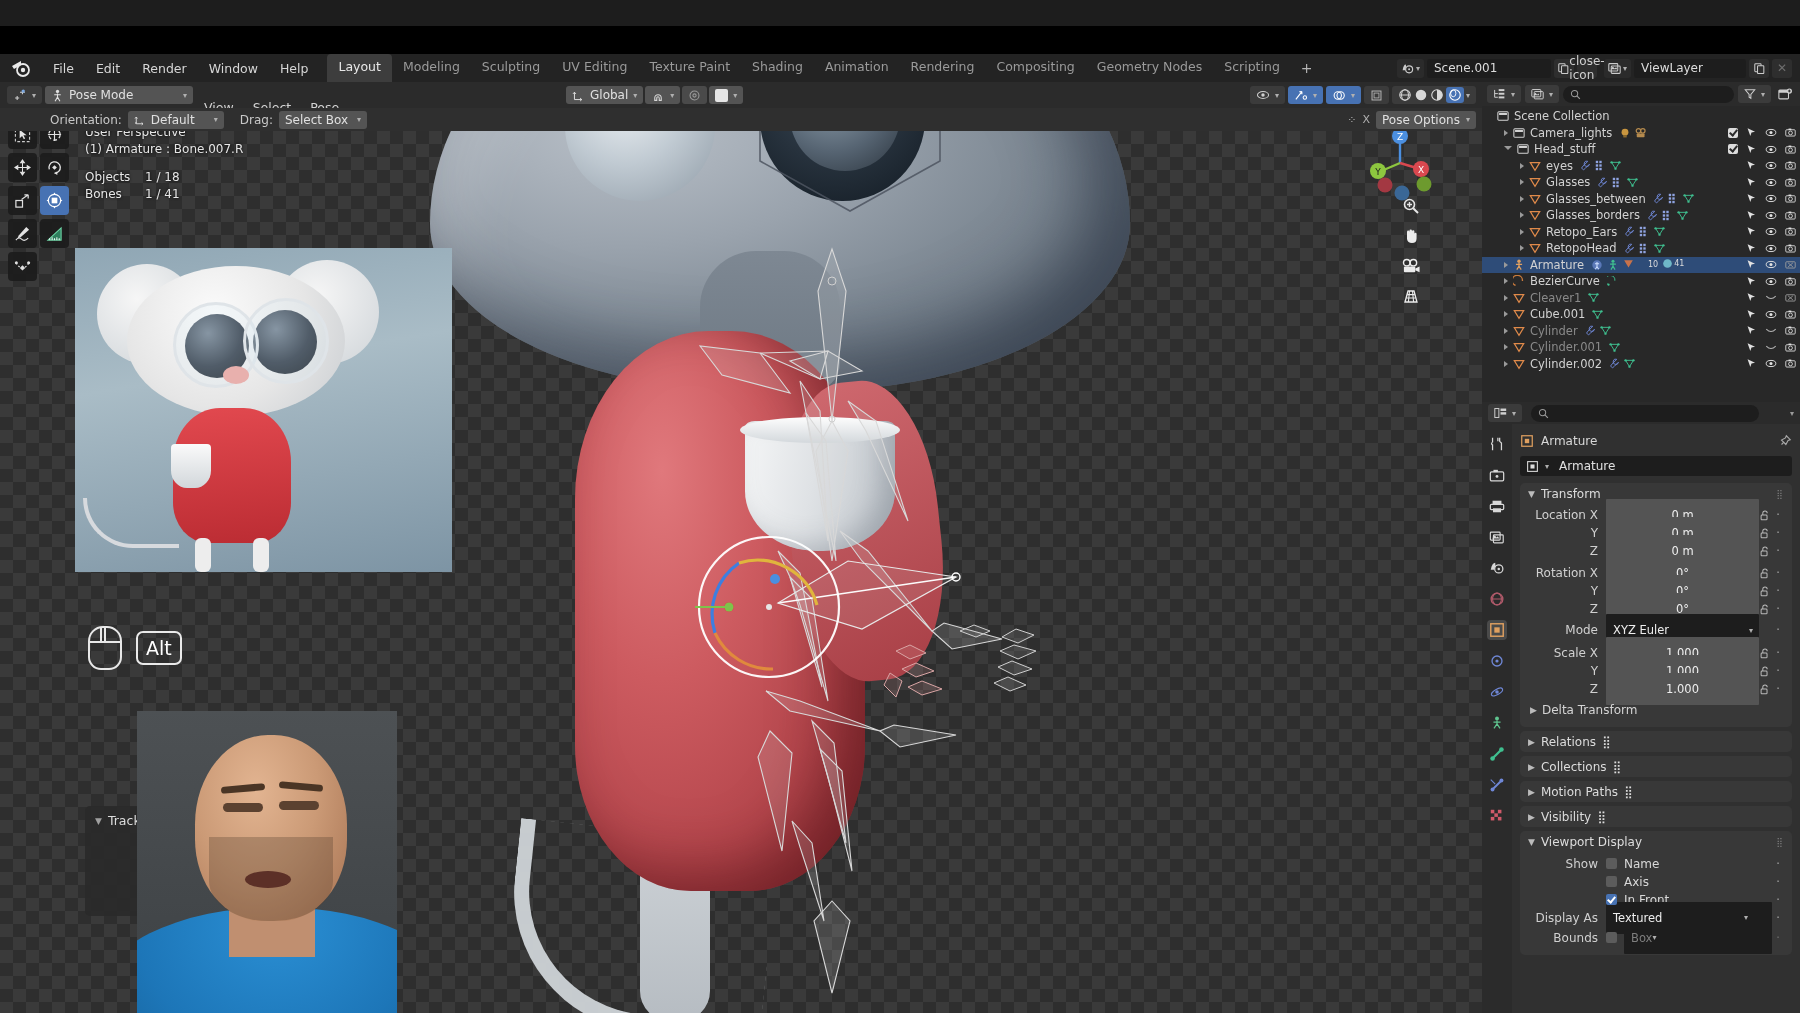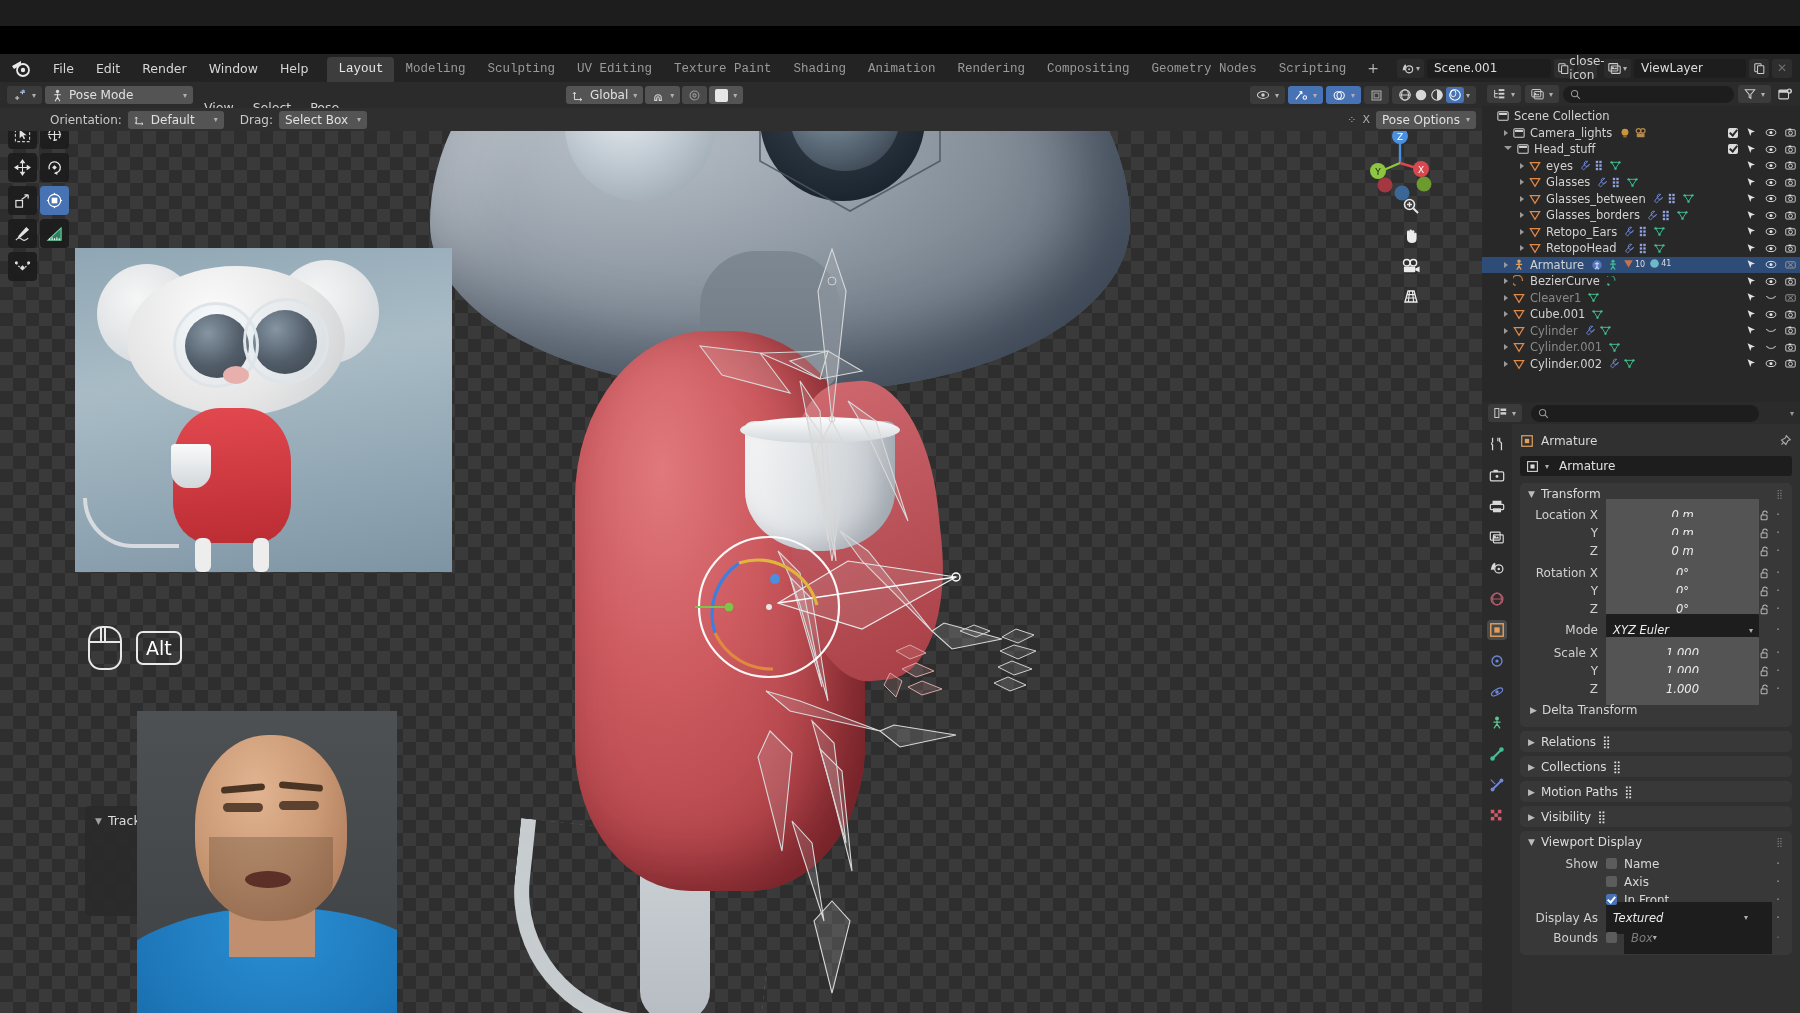--- a/index.html
+++ b/index.html
@@ -19,21 +19,21 @@
     background:#1d1d1d;
   }
   .menubar{
     position:absolute; left:0; top:54px; width:1800px; height:28px;
     background:#232323; display:flex; align-items:center; padding-left:10px;
   }
   .blender-logo{ width:22px; height:22px; margin-right:10px; position:relative; }
   .menu-item{
     padding:3px 11px; color:#d6d6d6; font-size:12.5px; cursor:default; white-space:nowrap;
   }
-  .ws-tabs{ display:flex; align-items:flex-end; height:28px; margin-left:8px;font-family:Liberation Mono, monospace; }
+  .ws-tabs{ display:flex; height:28px; margin-left:8px; }
   .ws-tab{
     padding:5px 11px 6px 11px; font-size:12.5px; color:#9a9a9a; white-space:nowrap;
     border-radius:4px 4px 0 0;
   }
   .ws-tab.active{ background:#3d3d3d; color:#e8e8e8; }
   .ws-add{ padding:4px 10px; color:#b5b5b5; font-size:14px; }
 
   .topright{
     position:absolute; right:8px; top:54px; height:28px; display:flex; align-items:center; gap:3px;
   }
@@ -267,21 +267,21 @@
     gap:6px; padding:0 6px; font-size:12px; color:#e0e0e0;
   }
   .panel{ margin-top:7px; background:#383838; border-radius:5px; }
   .panel-head{ height:22px; display:flex; align-items:center; gap:6px; padding:0 8px; font-size:12px; color:#dcdcdc; }
   .panel-head .grip{ margin-left:auto; color:#777; font-size:9px; letter-spacing:1px; }
   .panel-body{ padding:2px 8px 8px 8px; }
   .prow{ display:flex; align-items:center; height:16px; margin-bottom:2px; }
   .plabel{ width:78px; text-align:right; padding-right:8px; font-size:12px; color:#d0d0d0; }
   .pval{
     flex:1; height:32px; background:#545454; border-radius:1px; display:flex; align-items:center;
-    justify-content:center; font-size:11.5px; color:#eee;font-style:italic;
+    justify-content:center; font-size:11.5px; color:#eee;
   }
   .pval.dark{ background:#1d1d1d; justify-content:flex-start; padding-left:7px; }
   .lock{ width:13px; text-align:center; color:#b3b3b3; font-size:10px; }
   .dot{ width:12px; text-align:center; color:#9a9a9a; font-size:13px; line-height:8px; }
   .collapsed{
     margin-top:4px; background:#383838; border-radius:5px; height:21px;
     display:flex; align-items:center; gap:6px; padding:0 8px; font-size:12px; color:#dcdcdc;
   }
   .cb{ width:11px; height:11px; border-radius:2px; background:#5c5c5c; }
   .cb.on{ background:#4772b3; position:relative; }
@@ -605,20 +605,28 @@
       <div class="cam-neck"></div>
       <div class="cam-head"></div>
       <div class="cam-beard"></div>
       <div class="cam-brow" style="left:84px;top:74px;transform:rotate(-5deg)"></div>
       <div class="cam-brow" style="left:142px;top:72px;transform:rotate(5deg)"></div>
       <div class="cam-eye" style="left:86px;top:92px"></div>
       <div class="cam-eye" style="left:142px;top:90px"></div>
       <div class="cam-mouth"></div>
     </div>
 
+    <div class="vp-info">
+      <div class="dim">User Perspective</div>
+      <div class="dim">(1) Armature : Bone.007.R</div>
+      <div class="vp-stats">
+        <div><span class="k">Objects</span><span>1 / 18</span></div>
+        <div><span class="k">Bones</span><span>1 / 41</span></div>
+      </div>
+    </div>
 
     <div class="toolcol">
       <div class="toolrow">
         <div class="tool">
           <svg width="17" height="17" viewBox="0 0 18 18">
               <rect x="1.5" y="1.5" width="15" height="15" fill="none" stroke="#ccc" stroke-width="1.2" stroke-dasharray="3 2"></rect>
               <path d="M6 4 L6 13 L8.6 10.6 L10.4 14 L11.8 13.2 L10 9.9 L13.4 9.8 Z" fill="#e4e4e4"></path>
             </svg>
         </div>
         <div class="tool">
@@ -1206,21 +1214,21 @@
                 <circle cx="7" cy="7" r="5.5" fill="#5a78b8"></circle>
                 <path d="M7 3.5 L7 9 M4.6 5.6 L9.4 5.6 M7 9 L5 12 M7 9 L9 12" stroke="#cfe0ff" stroke-width="1.2" fill="none"></path>
               </svg>
             </span>
             <span>
               <svg width="12" height="12" viewBox="0 0 14 14">
                 <circle cx="7" cy="2.6" r="1.8" fill="#3fbf8f"></circle>
                 <path d="M7 4.6 L7 8.4 M7 8.4 L4.6 12.4 M7 8.4 L9.4 12.4 M3.6 6 L10.4 6" stroke="#3fbf8f" stroke-width="1.4" fill="none"></path>
               </svg>
             </span>
-            <span><span style="display:inline-flex;align-items:flex-end;gap:1px">
+            <span><span style="display:inline-flex;align-items:flex-end;gap:14px">
                 <svg width="11" height="11" viewBox="0 0 14 14">
                   <path d="M1.5 3 L12.5 3 L7 12 Z" fill="#c8724a"></path>
                 </svg>
                 <sub style="font-size:8px;color:#ddd">10</sub>
               </span></span>
             <span><span style="display:inline-flex;align-items:center;gap:1px">
                 <svg width="11" height="11" viewBox="0 0 14 14">
                   <circle cx="7" cy="7" r="5.5" fill="#6fb8c8"></circle>
                 </svg>
                 <sub style="font-size:8px;color:#ddd">41</sub>

